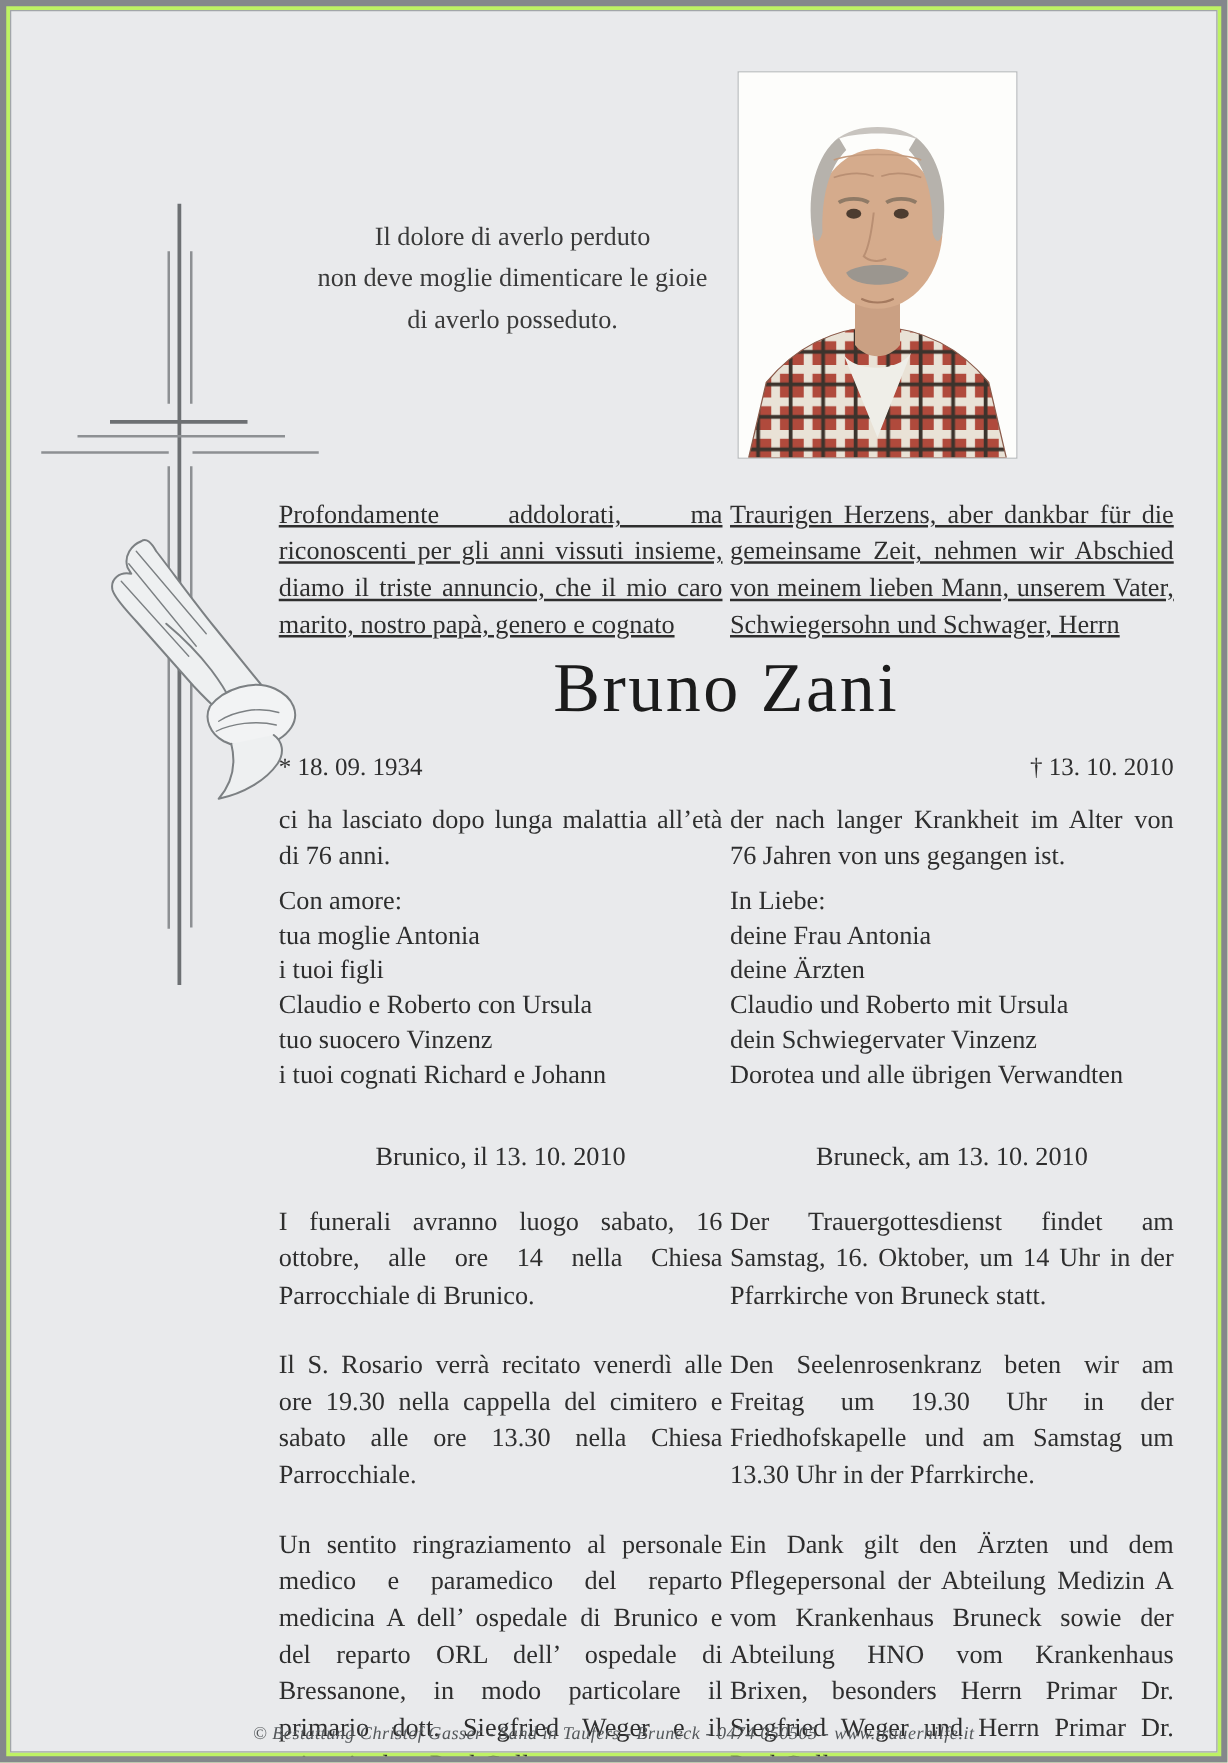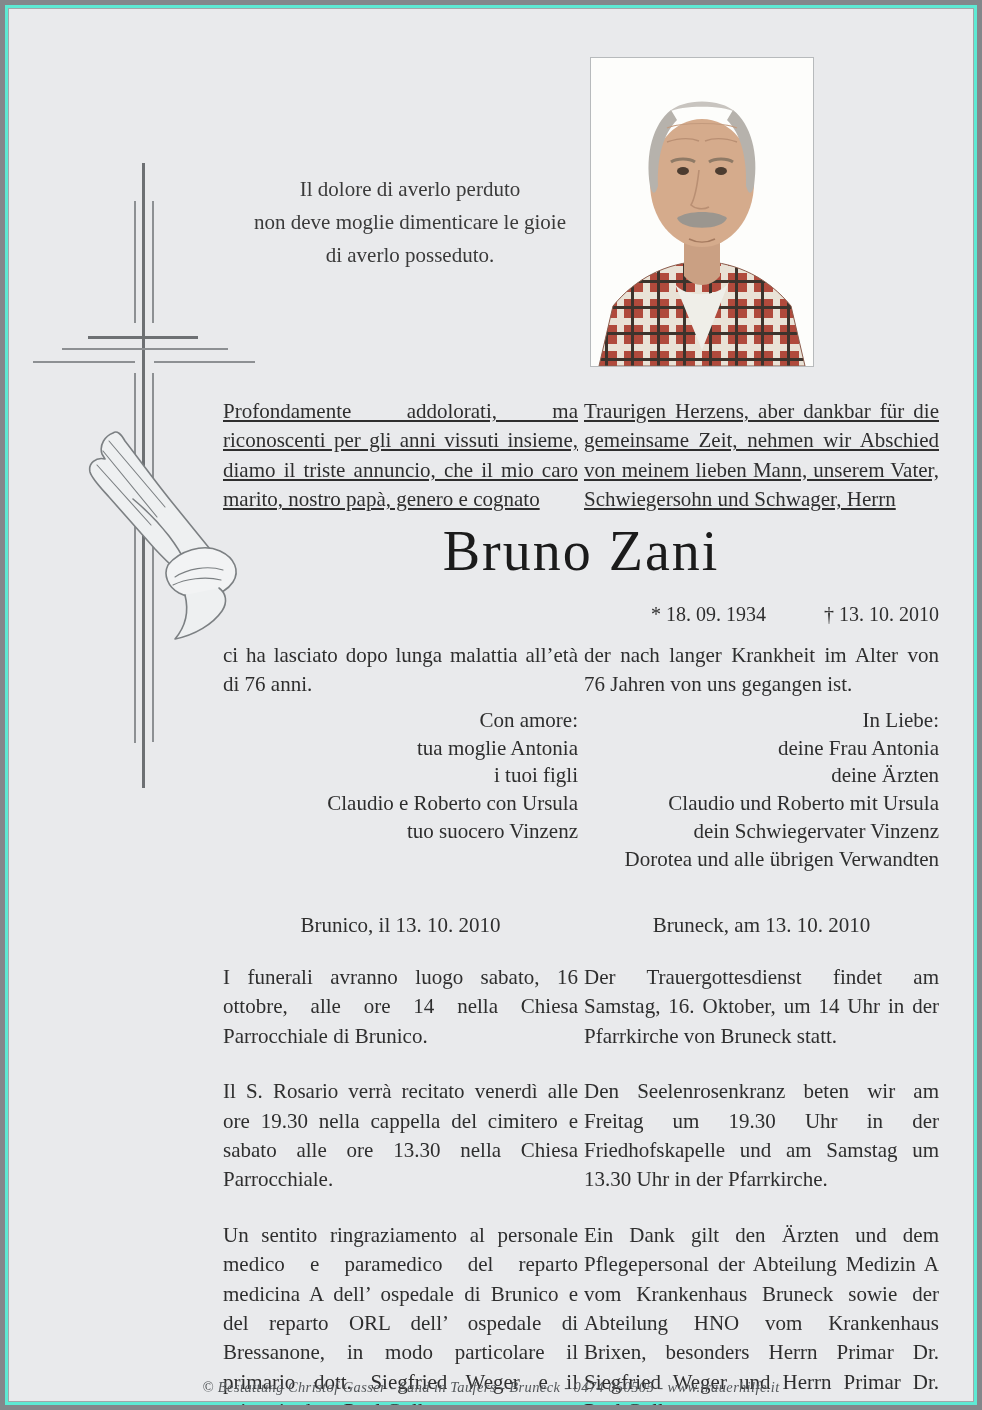--- a/index.html
+++ b/index.html
@@ -1,20 +1,20 @@
 <!DOCTYPE html>
 <html><head>
 <meta charset="utf-8">
 <style>
   html,body{margin:0;padding:0;background:#cfd1d4;}
   .card{
     position:relative;
     width:982px;height:1410px;
     box-sizing:border-box;
-    background:#5eead4;
+    background:#bef264;
     border:5px solid #84878b;
     font-family:"Liberation Serif","DejaVu Serif",serif;
     color:#2e2e2e;
     overflow:hidden;
   }
   .inner-frame{
     position:absolute;inset:3px;
     border:1px solid #a2a6a9;
     background:#e9eaec;
   }
@@ -34,32 +34,32 @@
   .cline{background:#6d7073;}
   .cline.light{background:#8d9093;}
   
   .hands{left:68px;top:420px;width:178px;height:228px;}
   
   .colL{left:218px;width:355px;}
   .colR{left:579px;width:355px;}
   .para{font-size:21px;line-height:1.4;text-align:justify;}
   .intro{top:392px;text-decoration:underline;}
   .afterline{top:636px;}
-  .family{top:702px;font-size:21px;line-height:1.32;text-align:right;}
+  .family{top:702px;font-size:21px;line-height:1.32;text-align:left;}
   .placedate{top:908px;text-align:center;font-size:21px;}
   .bodycol{top:958px;}
   .bodycol p{margin:0 0 26px 0;}
   .name{
     left:218px;top:516px;width:716px;
     text-align:center;font-size:56px;line-height:1.1;color:#1b1b1b;
     letter-spacing:2px;
   }
   .dates{
     left:218px;top:598px;width:716px;
-    display:flex;justify-content:flex-end;gap:58px;
+    display:flex;justify-content:space-between;gap:58px;
     font-size:20px;color:#2e2e2e;
   }
   .footer{
     left:0;top:1374px;width:100%;
     text-align:center;font-size:14.5px;font-style:italic;color:#54585b;
     letter-spacing:0.4px;
   }
 </style>
 </head>
 <body>
@@ -144,20 +144,21 @@
 
   <div class="abs colL afterline para">ci ha lasciato dopo lunga malattia all’età di 76 anni.</div>
   <div class="abs colR afterline para">der nach langer Krankheit im Alter von 76 Jahren von uns gegangen ist.</div>
 
   <div class="abs colL family">
     <div>Con amore:</div>
     <div>tua moglie Antonia</div>
     <div>i tuoi figli</div>
     <div>Claudio e Roberto con Ursula</div>
     <div>tuo suocero Vinzenz</div>
+    <div>i tuoi cognati Richard e Johann</div>
   </div>
   <div class="abs colR family">
     <div>In Liebe:</div>
     <div>deine Frau Antonia</div>
     <div>deine Ärzten</div>
     <div>Claudio und Roberto mit Ursula</div>
     <div>dein Schwiegervater Vinzenz</div>
     <div>Dorotea und alle übrigen Verwandten</div>
   </div>
 

